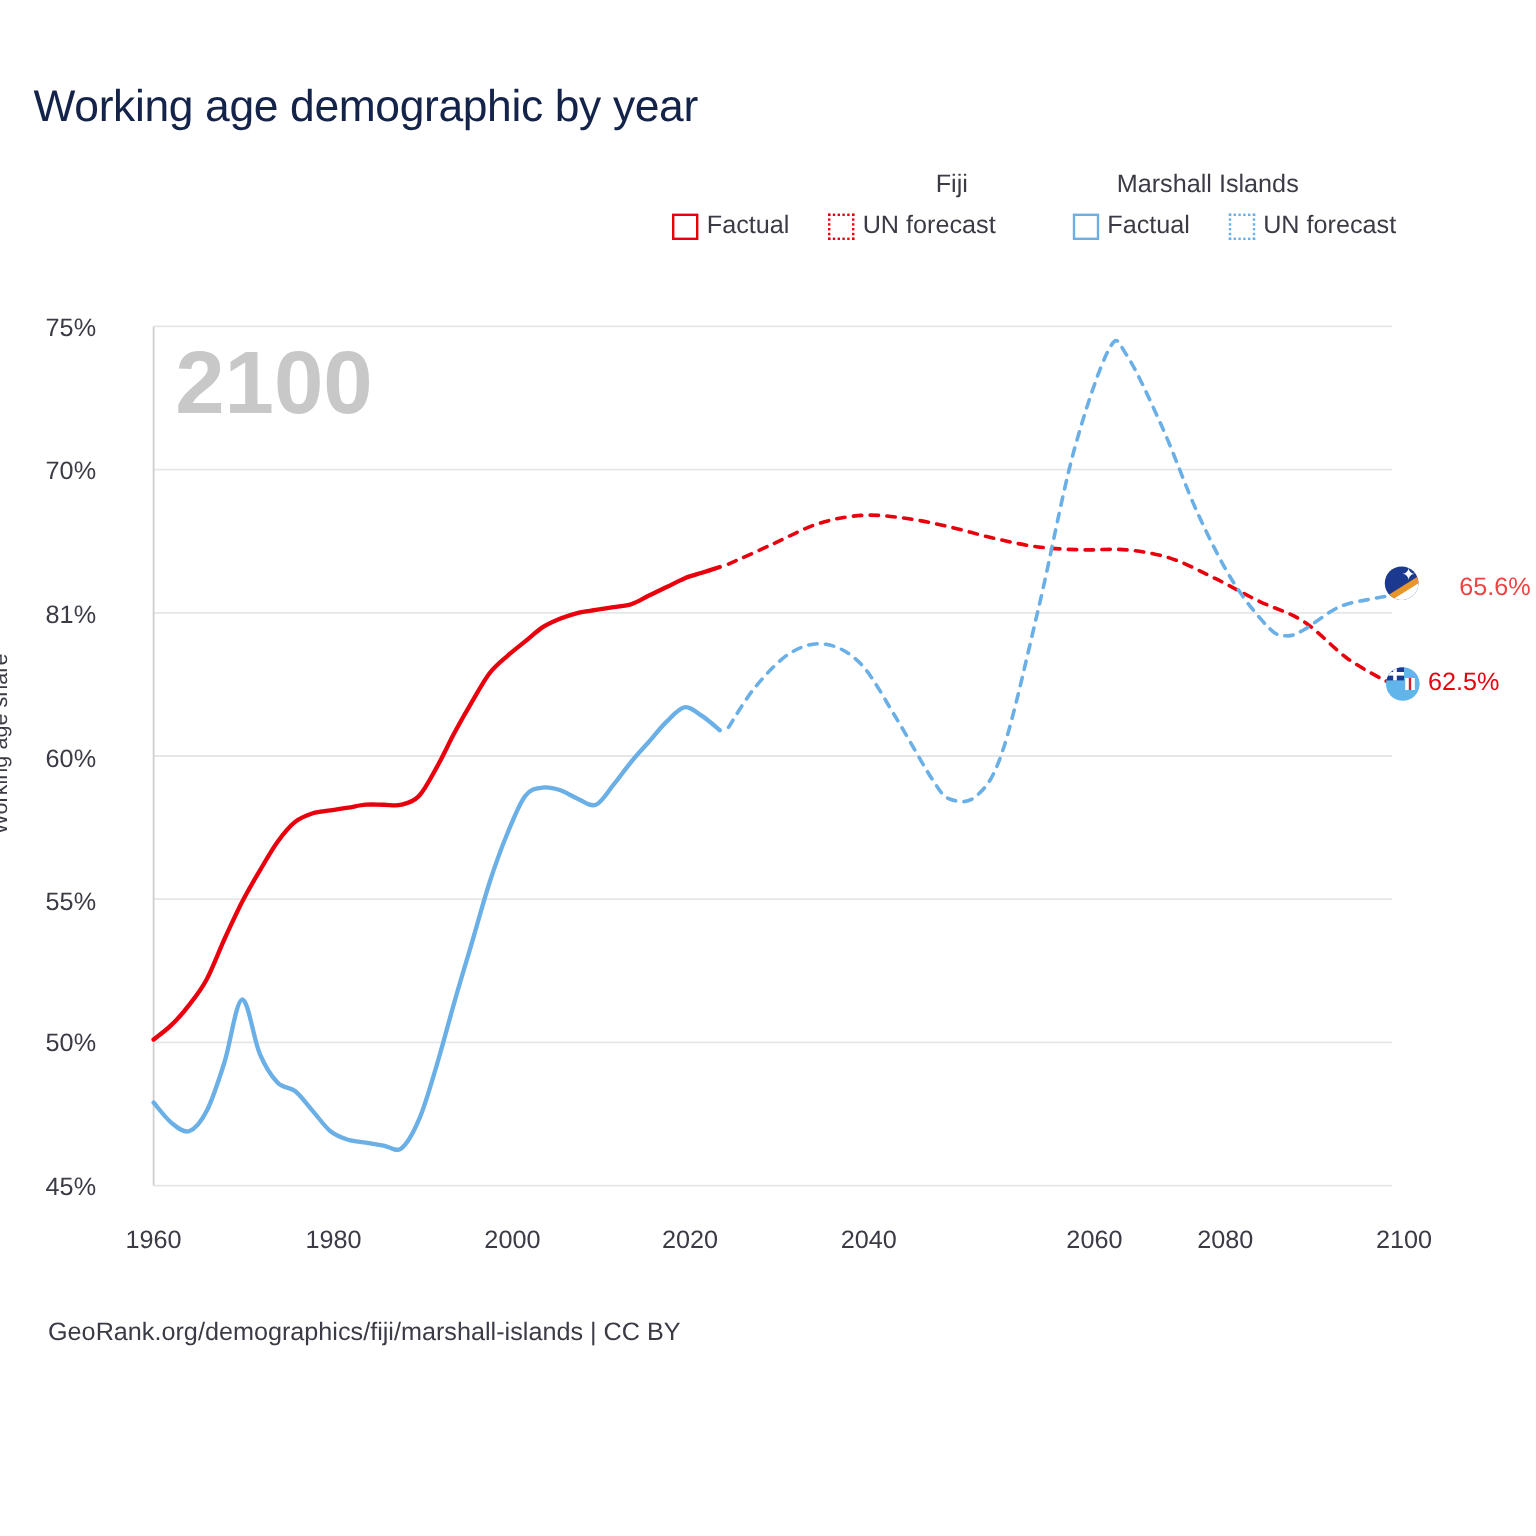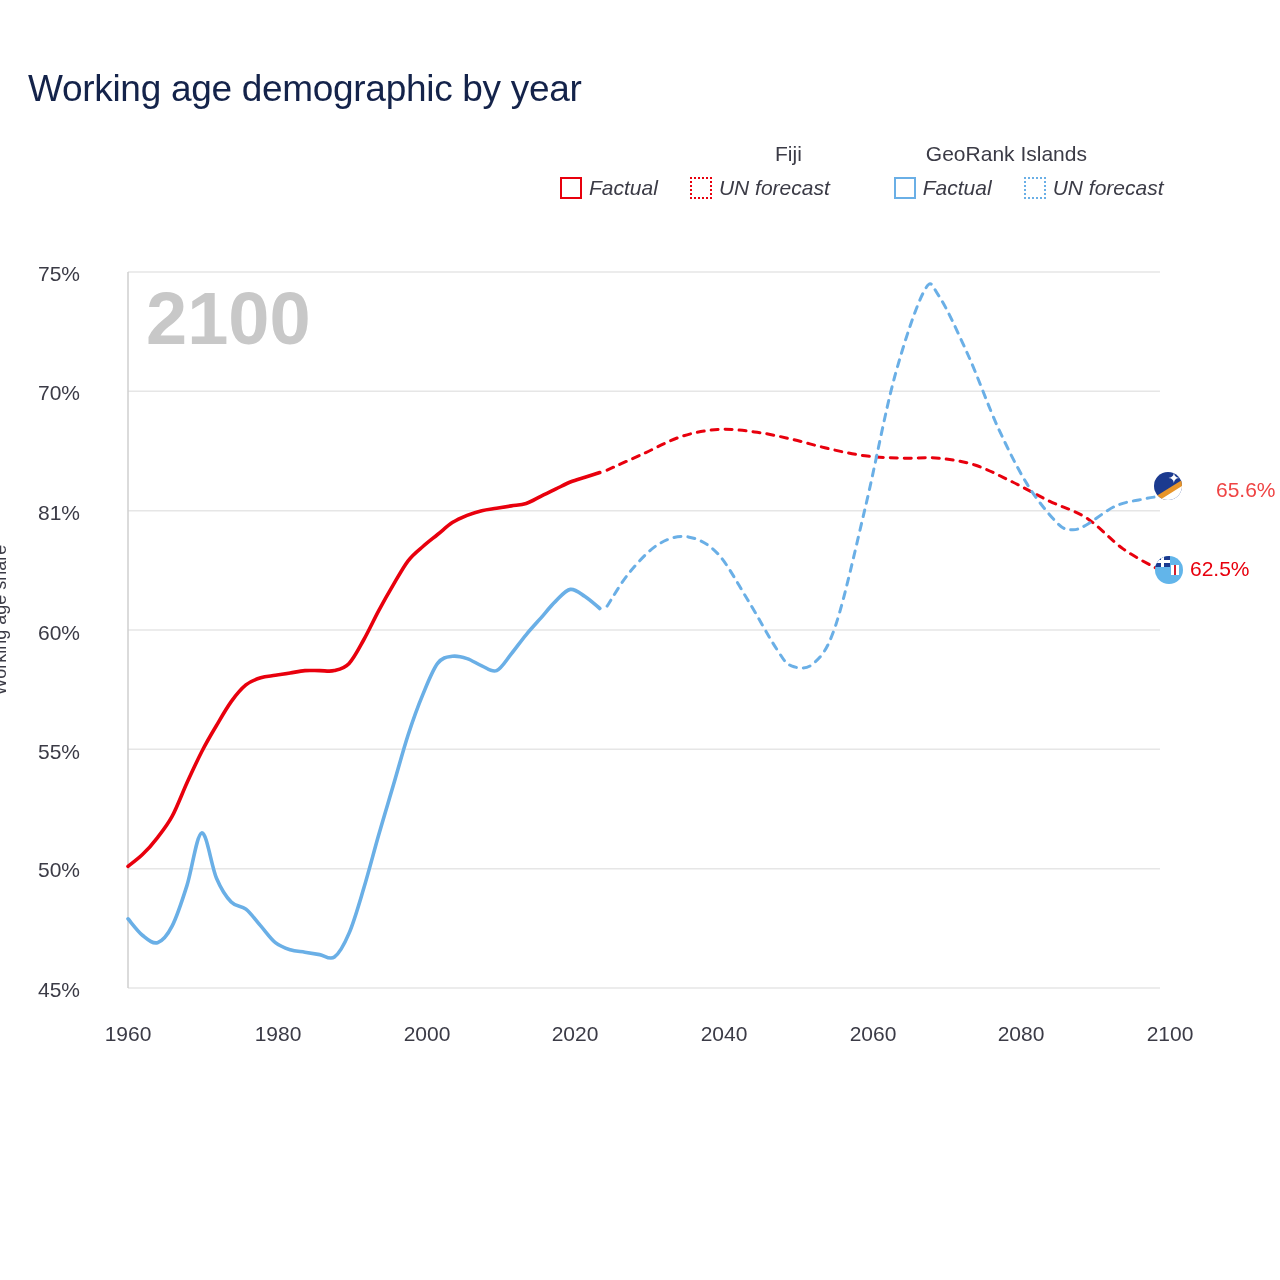--- a/index.html
+++ b/index.html
@@ -42,23 +42,22 @@
   .legend-keys {
     display: flex;
     gap: 32px;
     margin-top: 10px;
     font-size: 21px;
     color: #3b3b46;
     align-items: center;
   }
   .legend-key {
     display: flex;
-    align-items: center;
+    align-items: flex-end;
     gap: 7px;
-    font-style: italic;
   }
   .swatch {
     width: 22px;
     height: 22px;
     box-sizing: border-box;
     background: #fff;
   }
   .sw-fiji-solid { border: 2px solid #e8000d; }
   .sw-fiji-dot { border: 2px dotted #e8000d; }
   .sw-mi-solid { border: 2px solid #6aafe6; }
@@ -164,21 +163,21 @@
   .footer .src2 { margin-top: 10px; }
 </style>
 </head>
 <body>
 
 <div class="chart-title">Working age demographic by year</div>
 
 <div class="legend">
   <div class="legend-groups">
     <div>Fiji</div>
-    <div>GeoRank Islands</div>
+    <div>Marshall Islands</div>
   </div>
   <div class="legend-keys">
     <div class="legend-key">
       <span class="swatch sw-fiji-solid"></span>
       <span>Factual</span>
     </div>
     <div class="legend-key">
       <span class="swatch sw-fiji-dot"></span>
       <span>UN forecast</span>
     </div>
@@ -205,21 +204,21 @@
   <div class="ytick" style="top:621px">60%</div>
   <div class="ytick" style="top:740px">55%</div>
   <div class="ytick" style="top:858px">50%</div>
   <div class="ytick" style="top:978px">45%</div>
 
   <div class="xtick" style="left:78px">1960</div>
   <div class="xtick" style="left:228px">1980</div>
   <div class="xtick" style="left:377px">2000</div>
   <div class="xtick" style="left:525px">2020</div>
   <div class="xtick" style="left:674px">2040</div>
-  <div class="xtick" style="left:823px">2060</div>
+  <div class="xtick" style="left:862px">2060</div>
   <div class="xtick" style="left:971px">2080</div>
   <div class="xtick" style="left:1120px">2100</div>
 
   <svg id="chart-svg" width="1280" height="1280" style="position:absolute;left:0;top:0;">
       <line x1="128" x2="1160" y1="988" y2="988" stroke="#e6e6e6" stroke-width="1.5"></line>
       <line x1="128" x2="1160" y1="868.6666666666666" y2="868.6666666666666" stroke="#e6e6e6" stroke-width="1.5"></line>
       <line x1="128" x2="1160" y1="749.3333333333334" y2="749.3333333333334" stroke="#e6e6e6" stroke-width="1.5"></line>
       <line x1="128" x2="1160" y1="630" y2="630" stroke="#e6e6e6" stroke-width="1.5"></line>
       <line x1="128" x2="1160" y1="510.6666666666667" y2="510.6666666666667" stroke="#e6e6e6" stroke-width="1.5"></line>
       <line x1="128" x2="1160" y1="391.33333333333326" y2="391.33333333333326" stroke="#e6e6e6" stroke-width="1.5"></line>
@@ -239,13 +238,14 @@
   <div class="end-label mi">65.6%</div>
 
   <div class="flag-badge flag-fj">
     <span class="uj"></span>
       <span class="shield"></span>
   </div>
   <div class="end-label fiji">62.5%</div>
 </div>
 
 <div class="footer">
+  <div class="src2">GeoRank.org/demographics/fiji/marshall-islands | CC BY</div>
 </div>
 
 </body></html>

